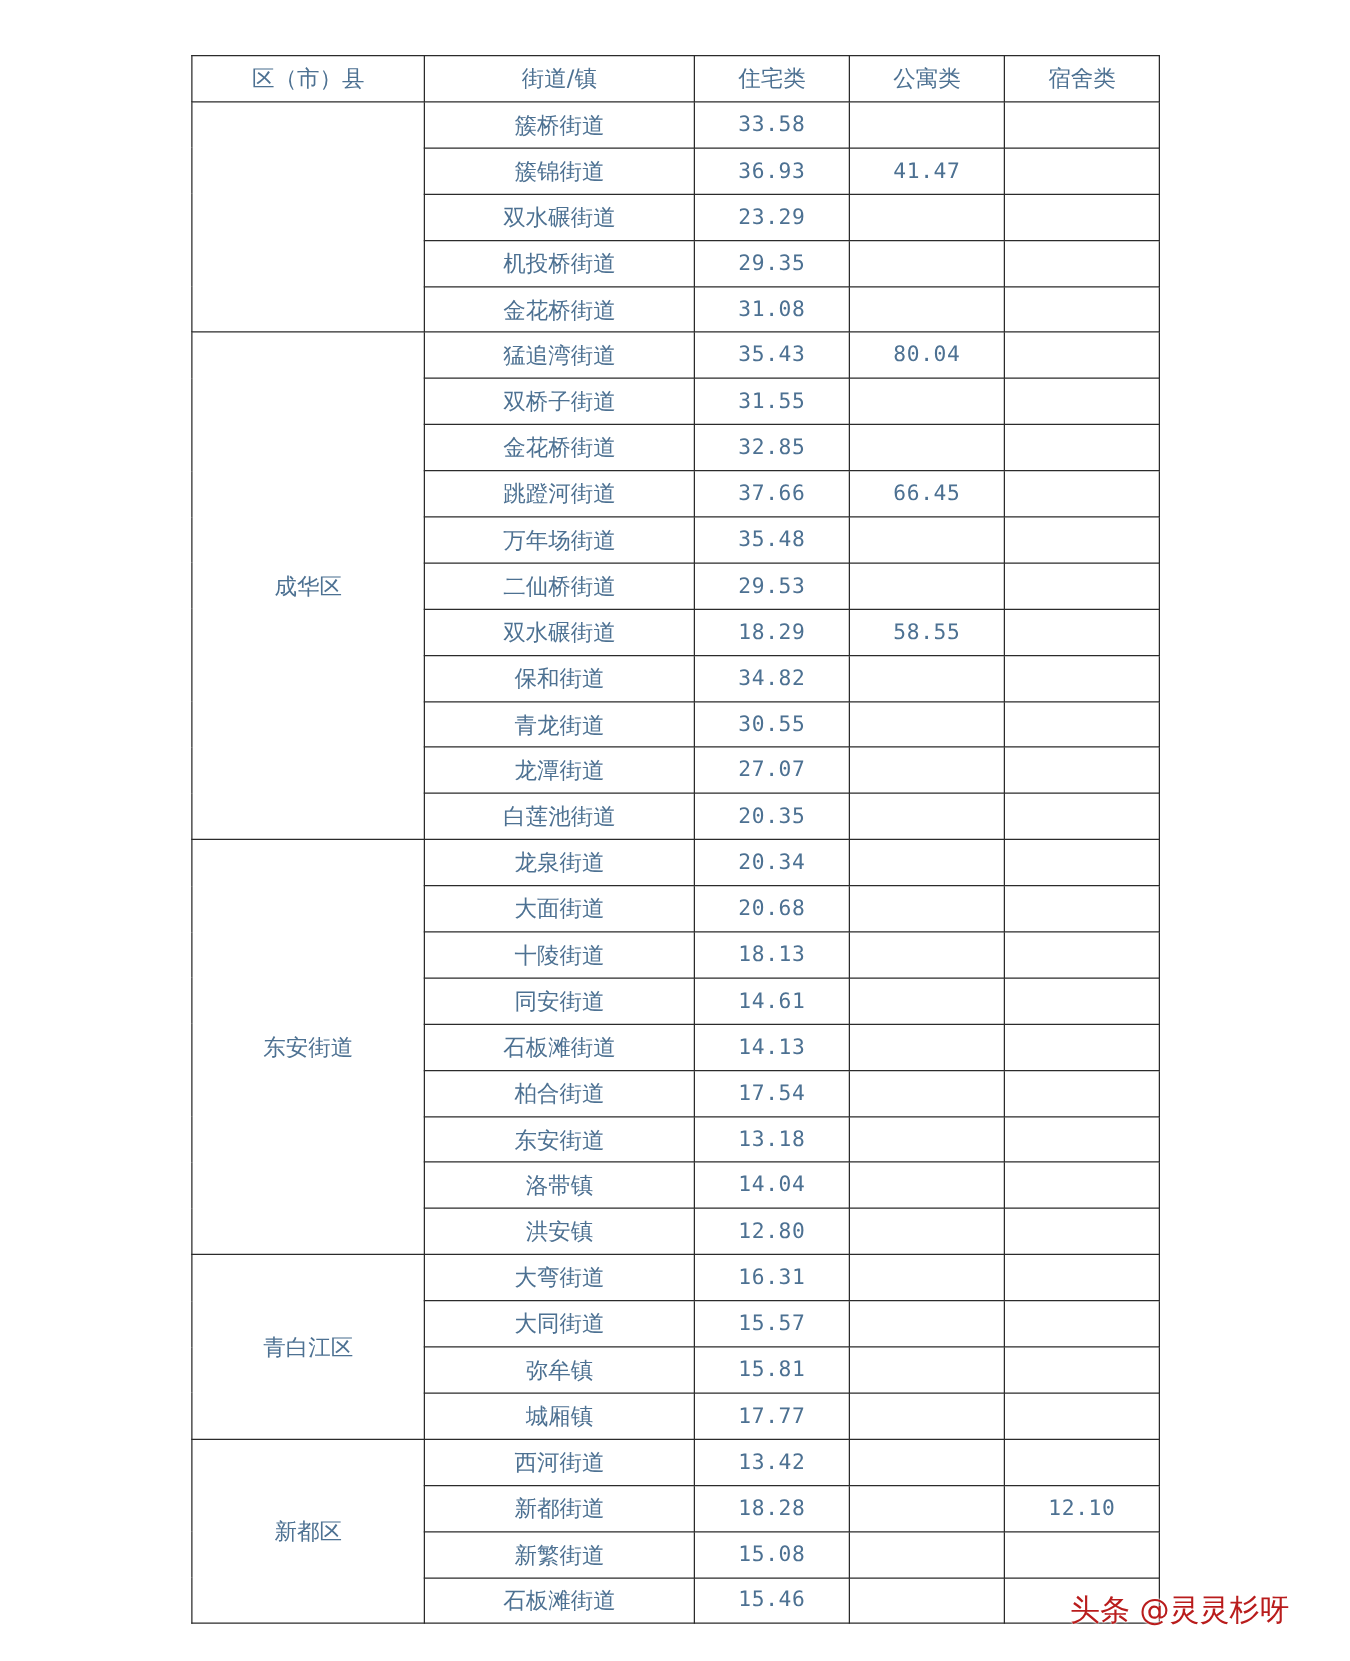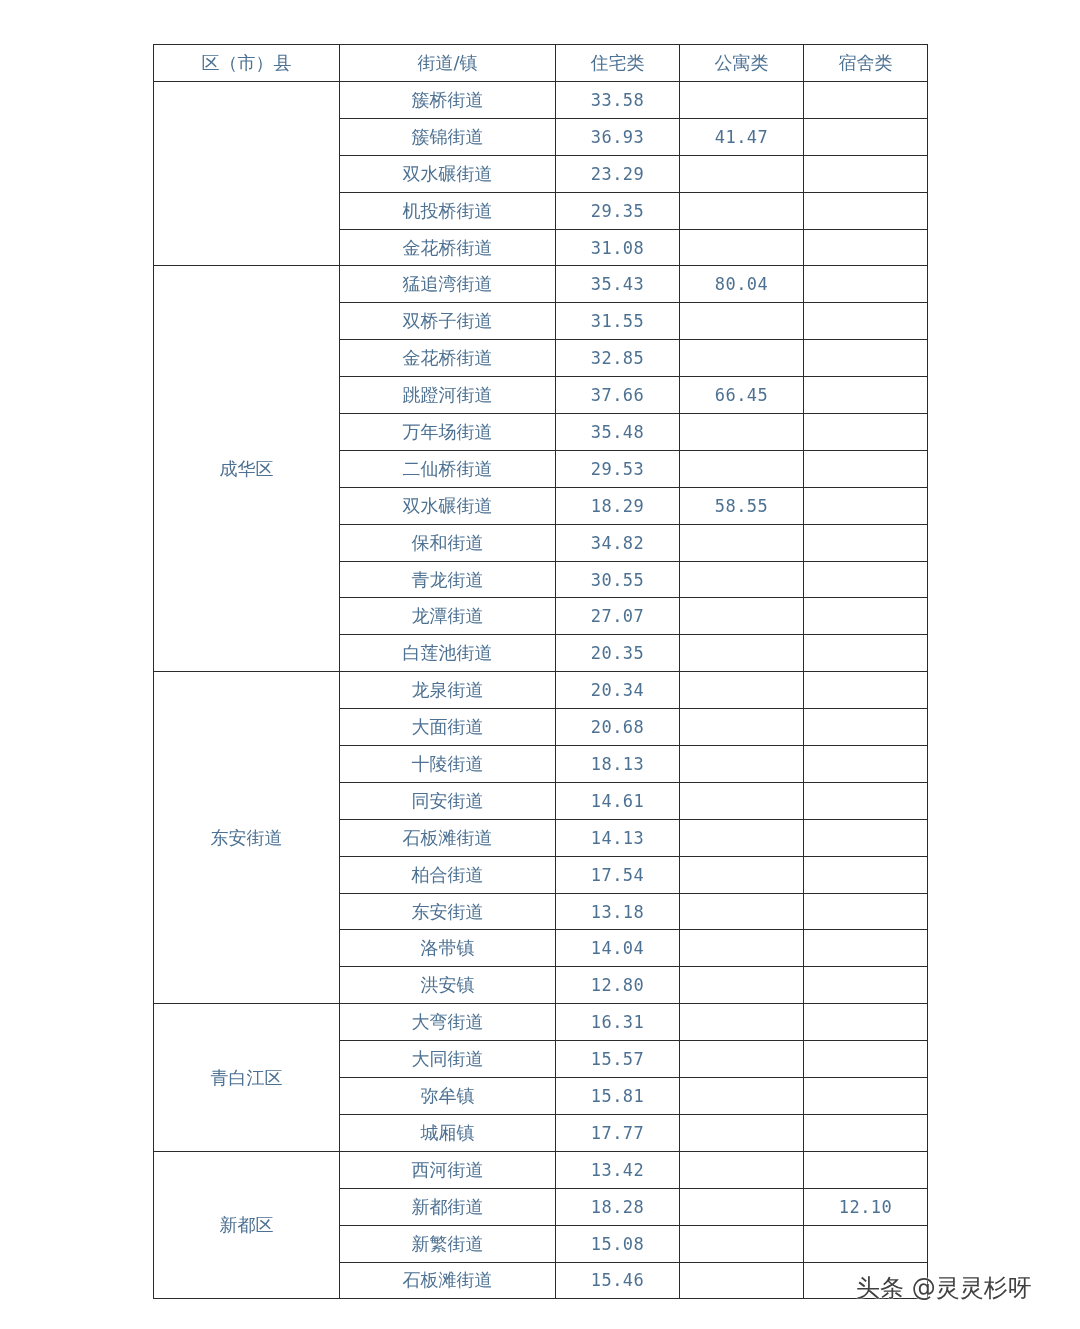--- a/index.html
+++ b/index.html
@@ -31,21 +31,21 @@
     td.num { font-family: "DejaVu Sans Mono", "Liberation Mono", monospace; font-size: 17px; letter-spacing: 0.5px; }
     col.c1 { width: 186px; }
     col.c2 { width: 216px; }
     col.c3 { width: 124px; }
     col.c4 { width: 124px; }
     col.c5 { width: 124px; }
     .watermark {
       position: absolute;
       left: 856px; top: 1272px;
       font-size: 24px;
-      color: #404040;
+      color: #b91c1c;
       letter-spacing: 0px;
       text-shadow: 0 0 2px #ffffff, 0 0 2px #ffffff;
     }
   </style>
 </head>
 <body>
 
 <div class="page">
   <table class="data">
     <colgroup>

